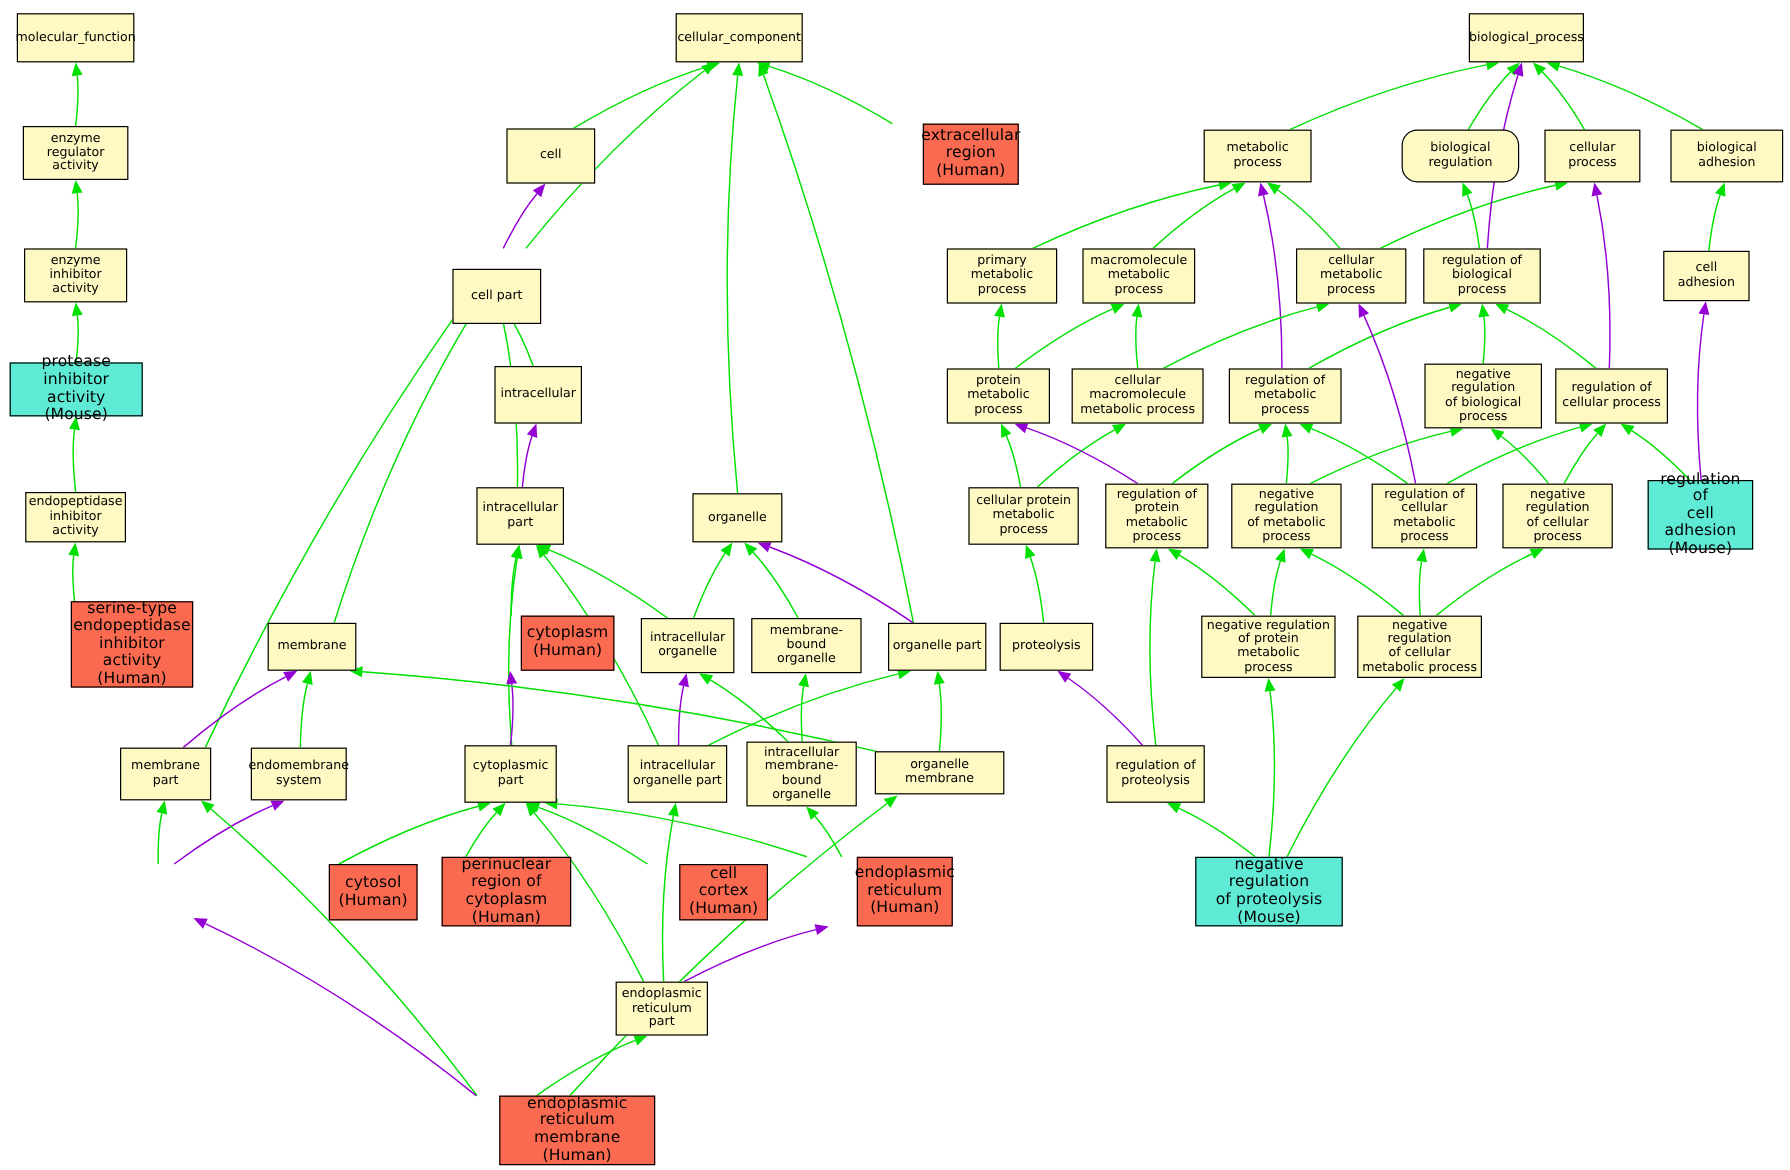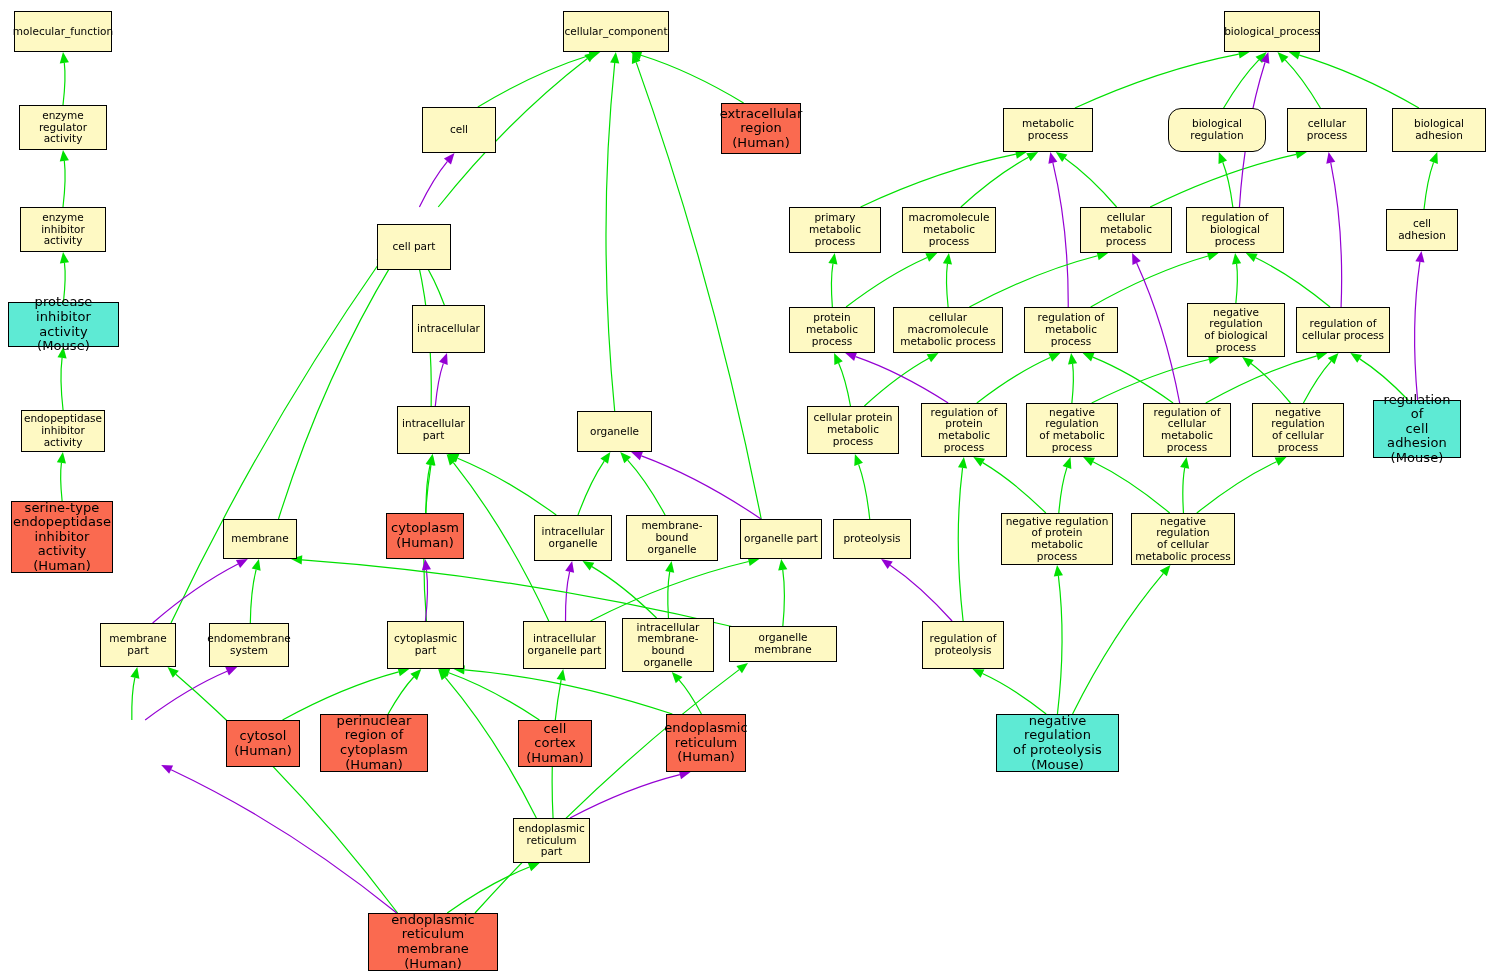--- a/index.html
+++ b/index.html
@@ -21,21 +21,21 @@
     align-items:center;
     justify-content:center;
     text-align:center;
     line-height:1.12;
     color:#000000;
     white-space:pre-line;
     padding:0 2px;
   }
   .node.small{font-size:10.5px;}
   .node.big{font-size:13px;letter-spacing:.1px;}
-  .node.human{background:#fa6a50;}
+  .node.human{background:#fa6a50;margin-left:48px;}
   .node.mouse{background:#5eead4;}
 </style>
 </head>
 <body>
 
 <div id="canvas">
   <svg id="edges" xmlns="http://www.w3.org/2000/svg">
       <path d="M 63 105 Q 66.18 78.5 64.31059742680274 62.921645223356144" fill="none" stroke="#00e000" stroke-width="1.2"></path>
       <polygon points="63,52 68.87783088384259,62.373577208511364 59.7433639697629,63.469713238200924" fill="#00e000"></polygon>
       <path d="M 63 207 Q 66.42 178.5 64.31059742680274 160.92164522335614" fill="none" stroke="#00e000" stroke-width="1.2"></path>

